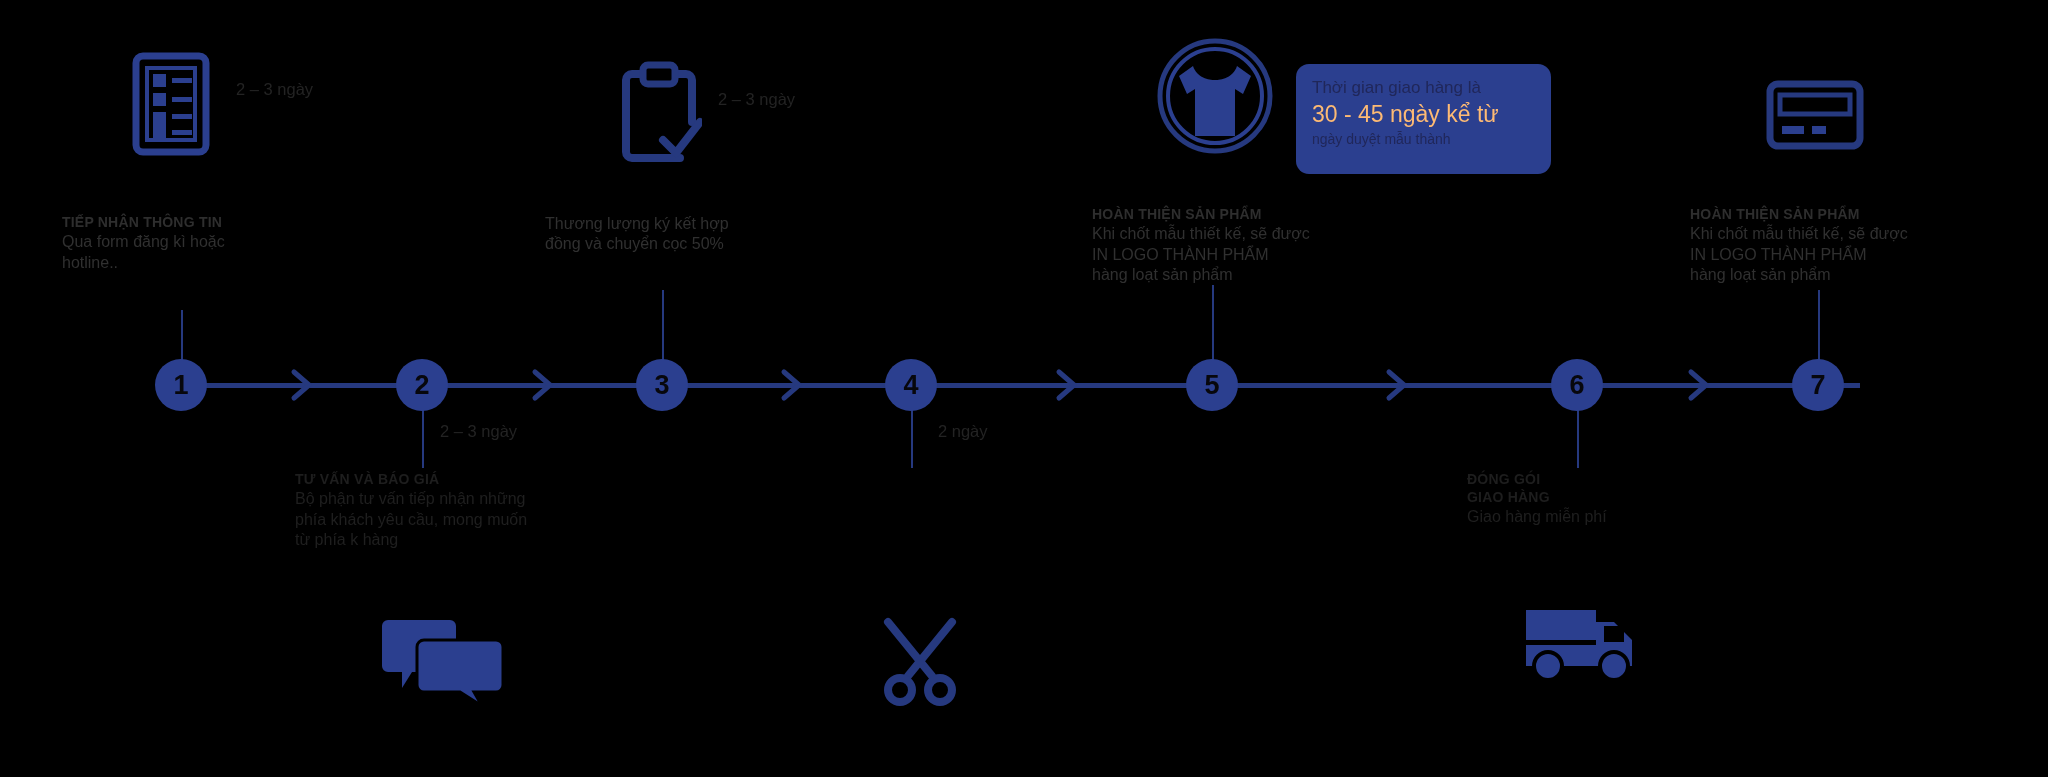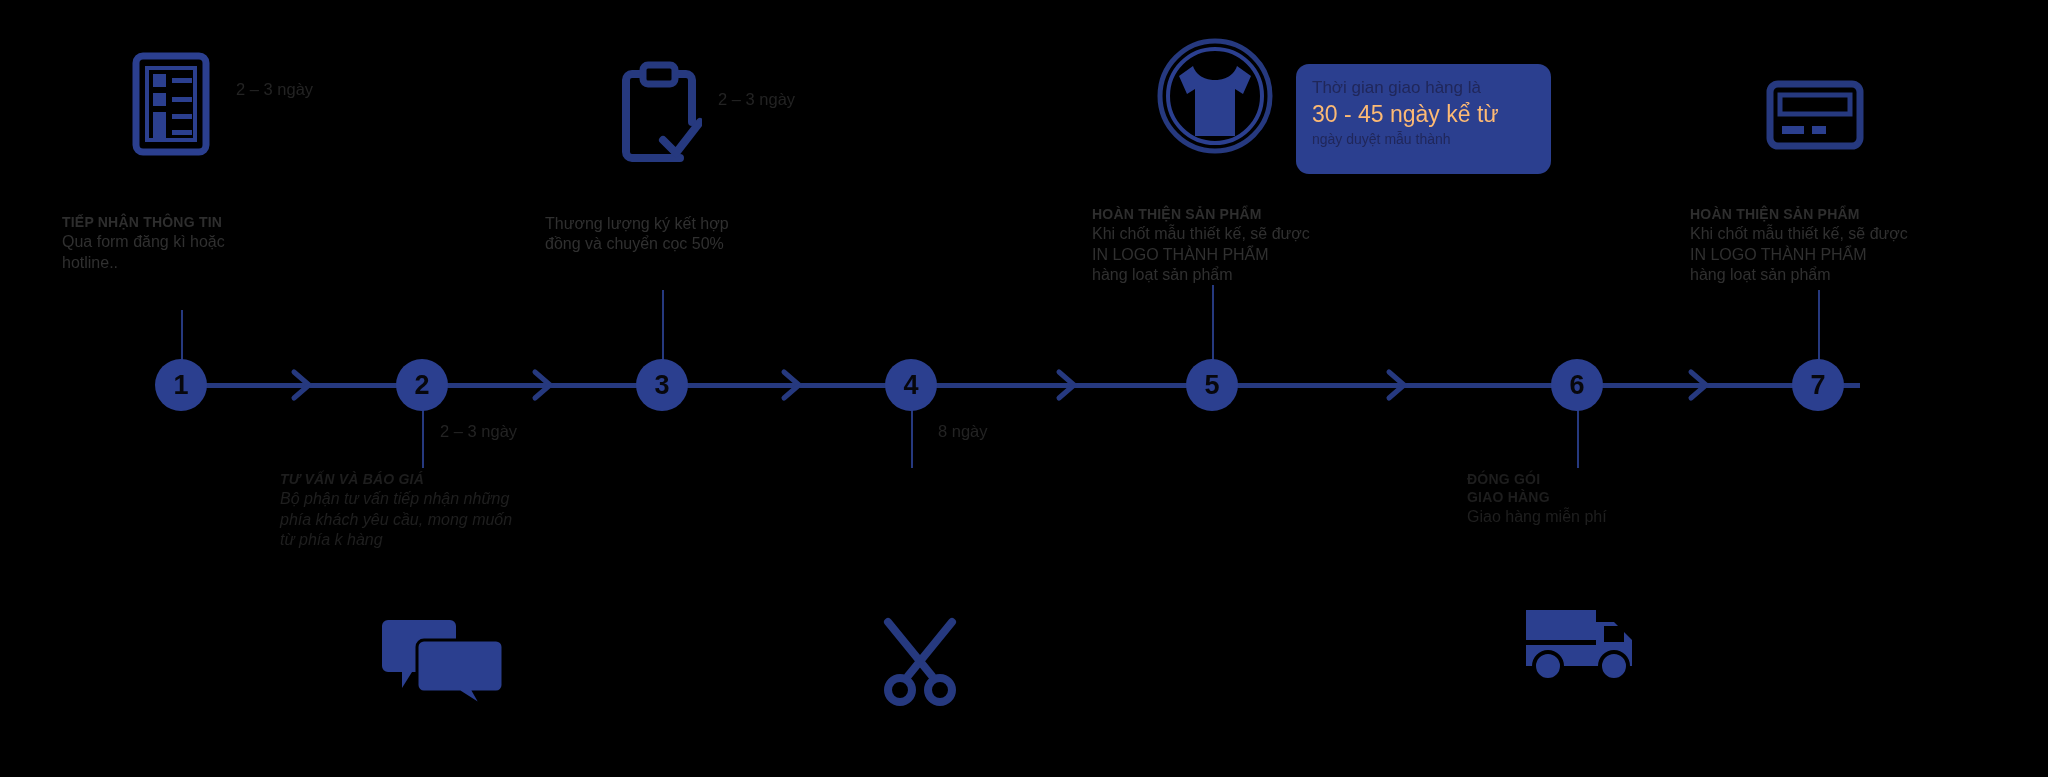--- a/index.html
+++ b/index.html
@@ -131,29 +131,29 @@
   </div>
   <div class="chev" style="left:1687px; top:368px;">
     <svg width="26" height="34" viewBox="0 0 26 34">
         <path d="M4 4 L19 17 L4 30" fill="none" stroke="#26397f" stroke-width="5" stroke-linecap="round" stroke-linejoin="round"></path>
       </svg>
   </div>
 
   <div class="dur" style="left:236px; top:80px;">2 – 3 ngày</div>
   <div class="dur" style="left:718px; top:90px;">2 – 3 ngày</div>
   <div class="dur" style="left:440px; top:422px;">2 – 3 ngày</div>
-  <div class="dur" style="left:938px; top:422px;">8 ngày</div>
+  <div class="dur" style="left:938px; top:422px;">2 ngày</div>
 
   <div class="blk bright" style="left:62px; top:213px;">
     <div class="ttl">TIẾP NHẬN THÔNG TIN</div>
     <div class="bdy">Qua form đăng kì hoặc
 hotline..</div>
   </div>
 
-  <div class="blk" style="left:280px; top:470px;font-style:italic;">
+  <div class="blk" style="left:295px; top:470px;">
     <div class="ttl">TƯ VẤN VÀ BÁO GIÁ</div>
     <div class="bdy">Bộ phận tư vấn tiếp nhận những
 phía khách yêu cầu, mong muốn
 từ phía k hàng</div>
   </div>
 
   <div class="blk bright" style="left:545px; top:213px;">
     <div class="bdy">Thương lượng ký kết hợp
 đồng và chuyển cọc 50%</div>
   </div>

